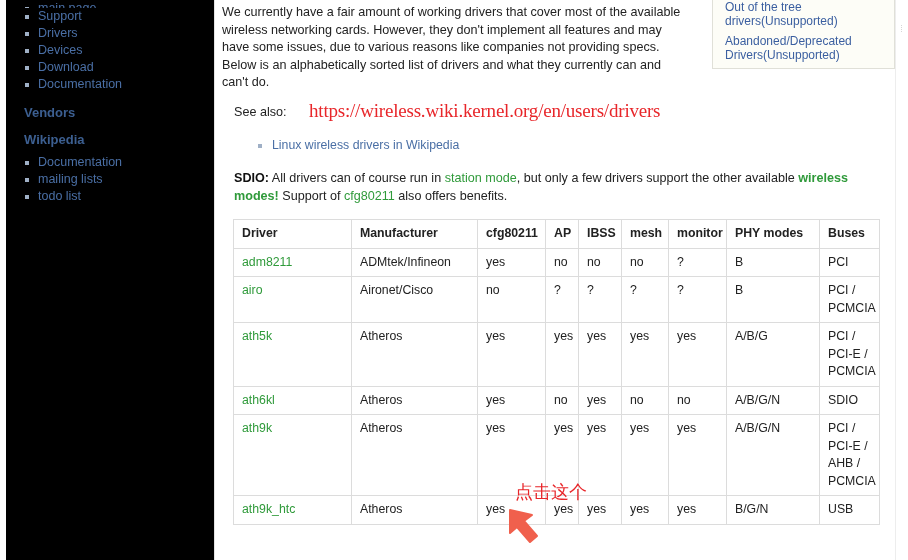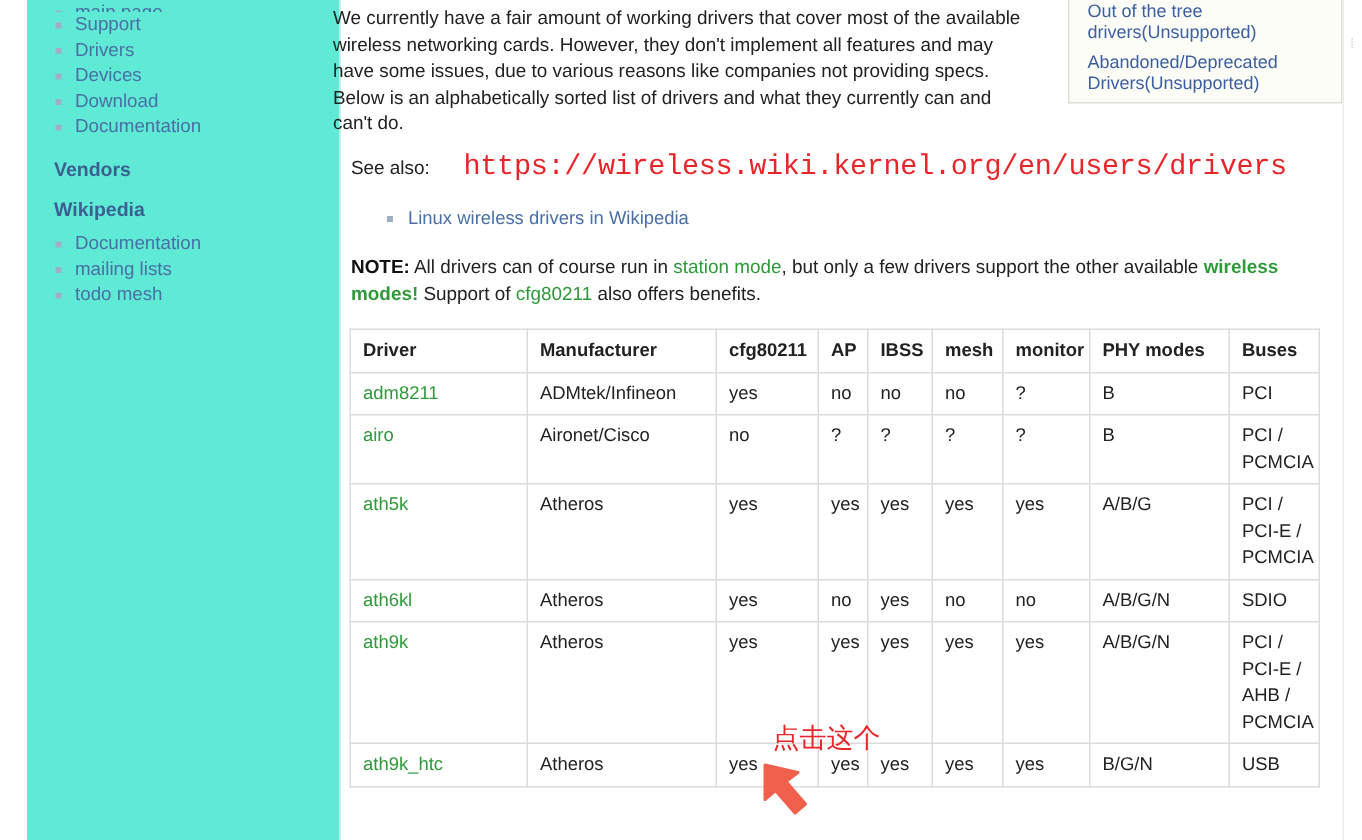--- a/index.html
+++ b/index.html
@@ -15,24 +15,24 @@
     position: relative;
     width: 908px;
     height: 560px;
     background: #ffffff;
     overflow: hidden;
   }
 
   
   #sidebar {
     position: absolute;
-    left: 18px; top: 0;
+    left: 6px; top: 0;
     width: 209px;
     height: 560px;
-    background: #5eead4;
+    background: #000000;
     border-right: 1px solid #e3e3e3;
     box-sizing: border-box;
     overflow: hidden;
   }
   .side-list {
     list-style: none;
     margin: 0;
     padding: 0 0 0 18px;
   }
   .side-li {
@@ -114,21 +114,21 @@
     position: absolute;
     left: 24px;
     top: 105px;
     font-size: 12.6px;
     color: #222;
   }
   .url-annot {
     position: absolute;
     left: 99px;
     top: 100px;
-    font-family: Liberation Mono, monospace;
+    font-family: Liberation Serif, serif;
     font-size: 19px;
     color: #e8262a;
     letter-spacing: -0.2px;
     white-space: nowrap;
   }
 
   .wiki-li {
     position: absolute;
     left: 48px;
     top: 138px;
@@ -277,21 +277,21 @@
       <li class="side-li">
         <span class="bullet"></span>
         <a href="#">Documentation</a>
       </li>
       <li class="side-li">
         <span class="bullet"></span>
         <a href="#">mailing lists</a>
       </li>
       <li class="side-li">
         <span class="bullet"></span>
-        <a href="#">todo mesh</a>
+        <a href="#">todo list</a>
       </li>
     </ul>
   </div>
 
   <div id="main">
 
     <div id="toc">
       <div class="toc-item">Out of the tree drivers(Unsupported)</div>
       <div class="toc-item">Abandoned/Deprecated Drivers(Unsupported)</div>
     </div>
@@ -301,21 +301,21 @@
     <div class="seealso-label">See also:</div>
 
     <div class="url-annot">https://wireless.wiki.kernel.org/en/users/drivers</div>
 
     <div class="wiki-li">
       <span class="bullet"></span>
       <a href="#">Linux wireless drivers in Wikipedia</a>
     </div>
 
     <div class="note">
-      <b>NOTE:</b><span> All drivers can of course run in </span><a href="#" class="lnk-green">station mode</a><span>, but only a few drivers support the other available </span><a href="#" class="lnk-green-b">wireless modes!</a><span> Support of </span><a href="#" class="lnk-green">cfg80211</a><span> also offers benefits.</span>
+      <b>SDIO:</b><span> All drivers can of course run in </span><a href="#" class="lnk-green">station mode</a><span>, but only a few drivers support the other available </span><a href="#" class="lnk-green-b">wireless modes!</a><span> Support of </span><a href="#" class="lnk-green">cfg80211</a><span> also offers benefits.</span>
     </div>
 
     <table id="drvtable">
       <colgroup>
         <col class="c0">
           <col class="c1">
           <col class="c2">
           <col class="c3">
           <col class="c4">
         <col class="c5">

